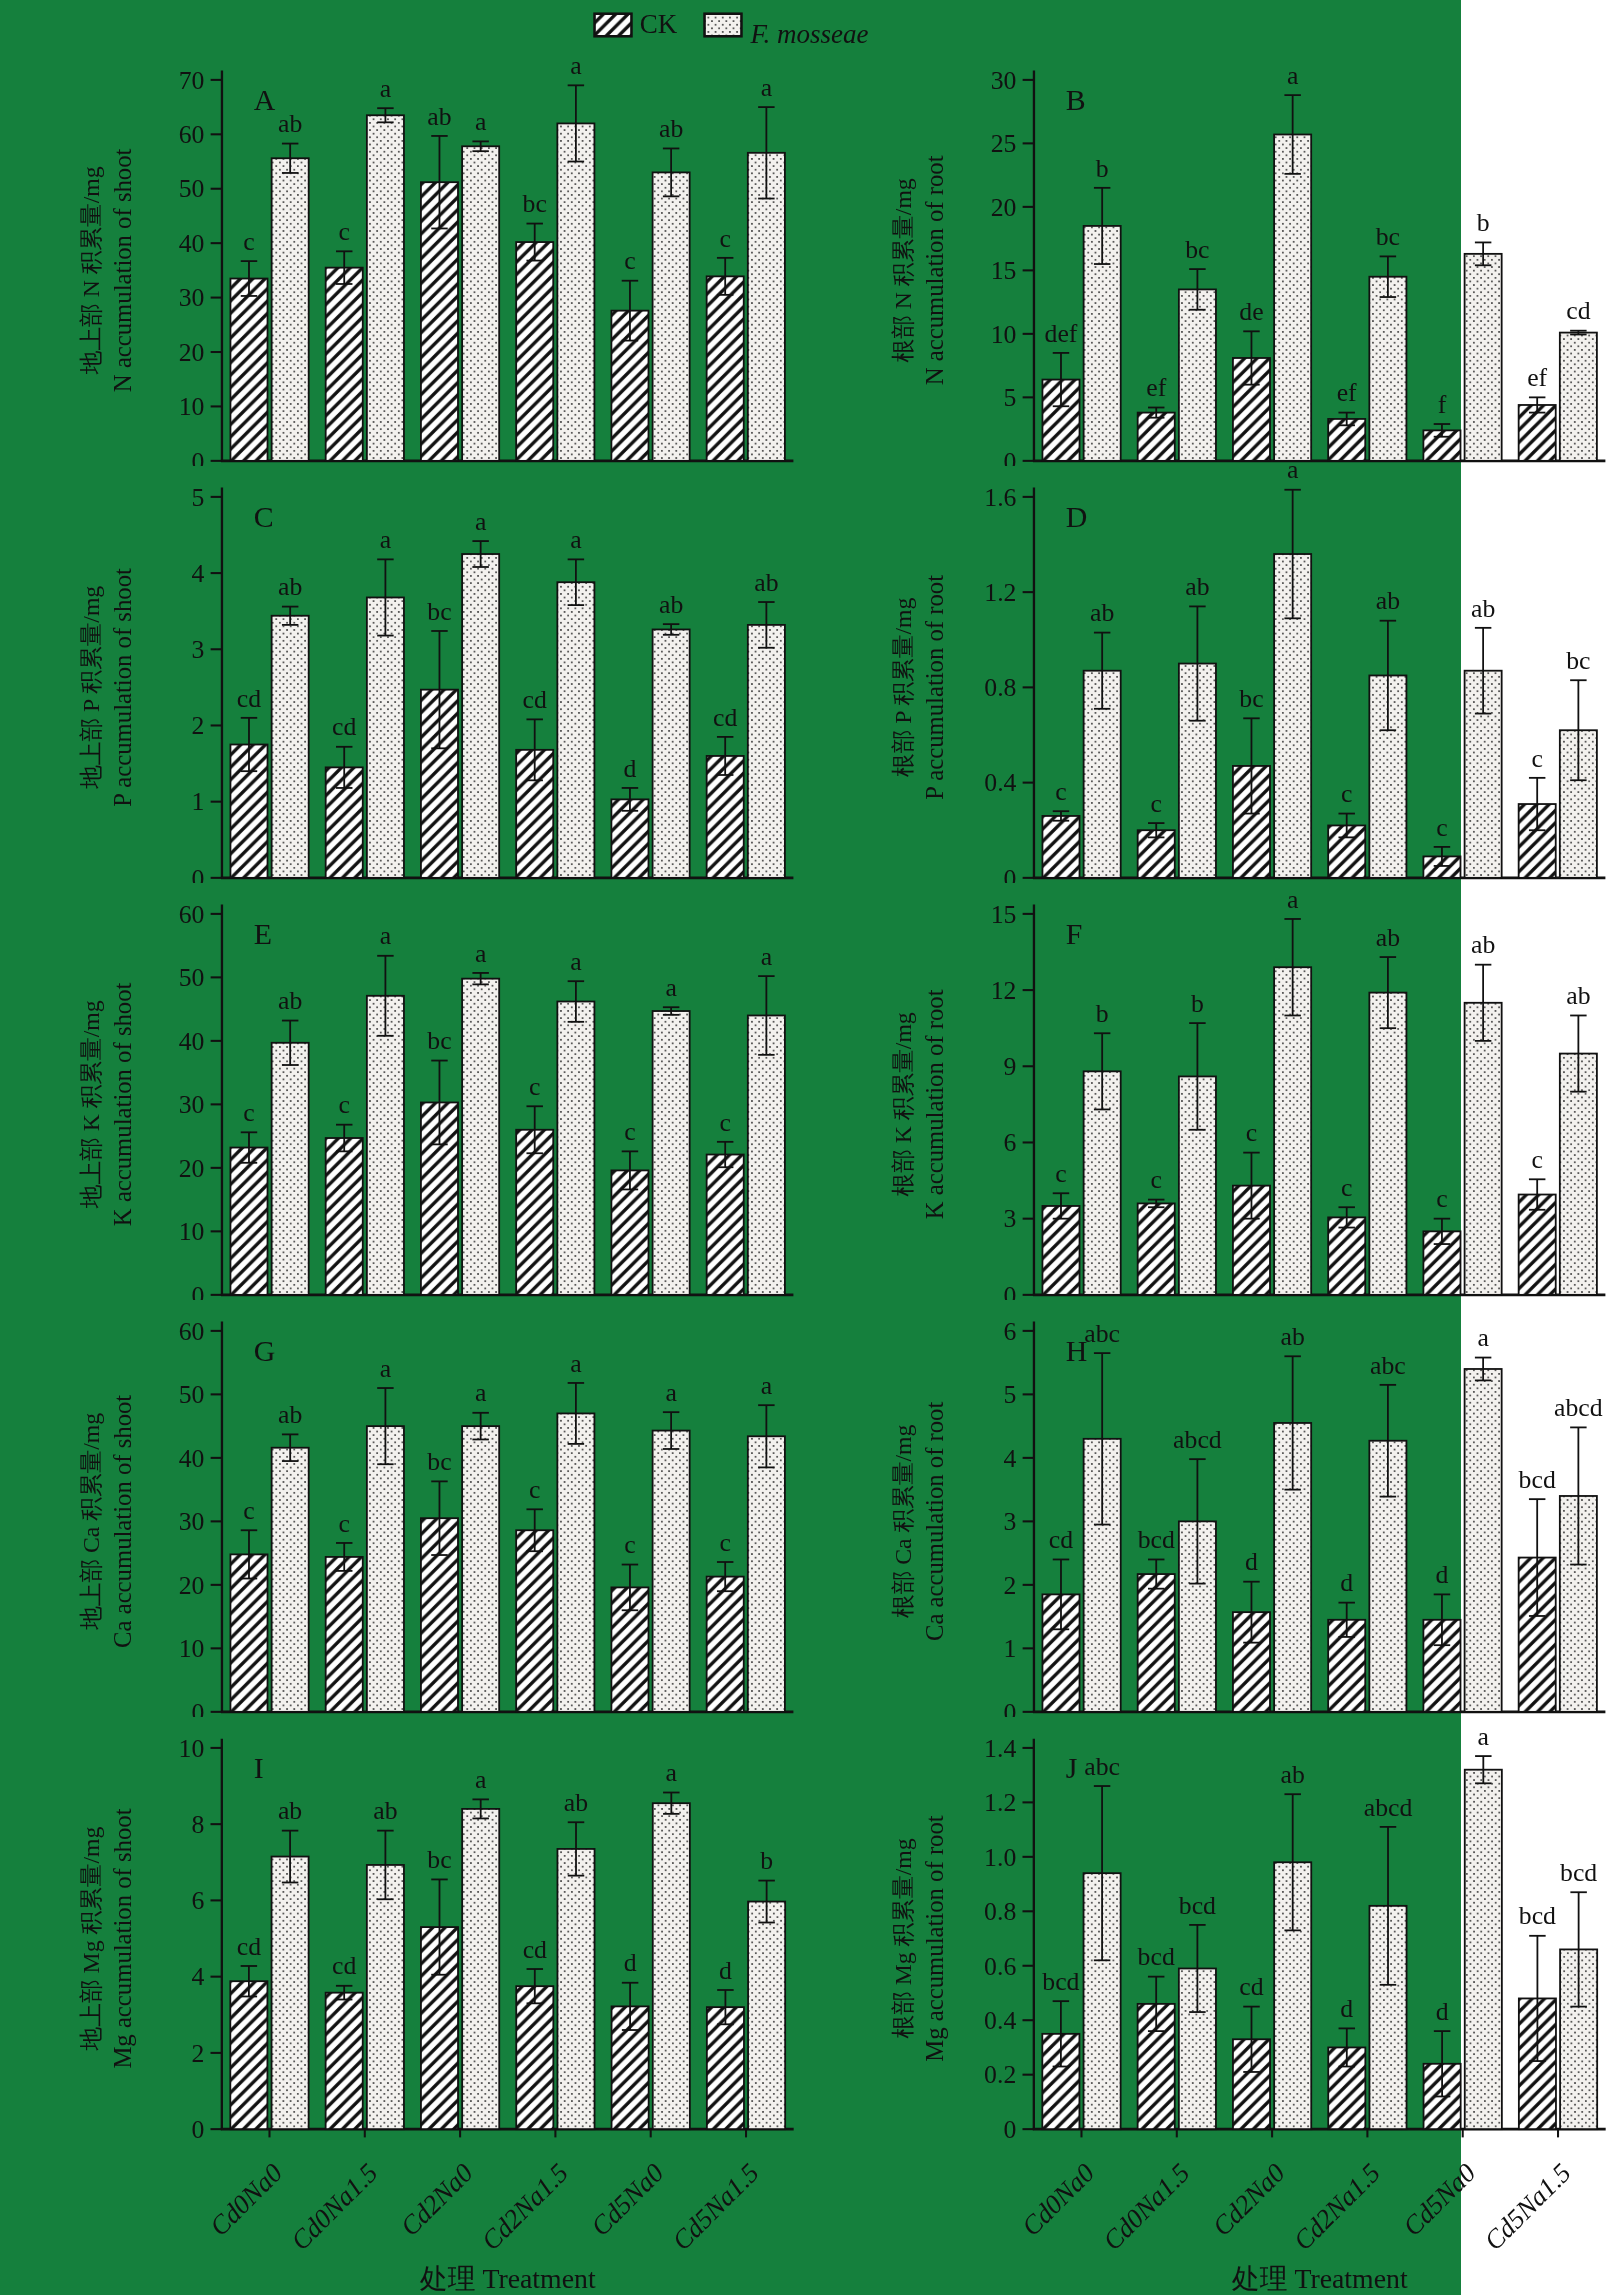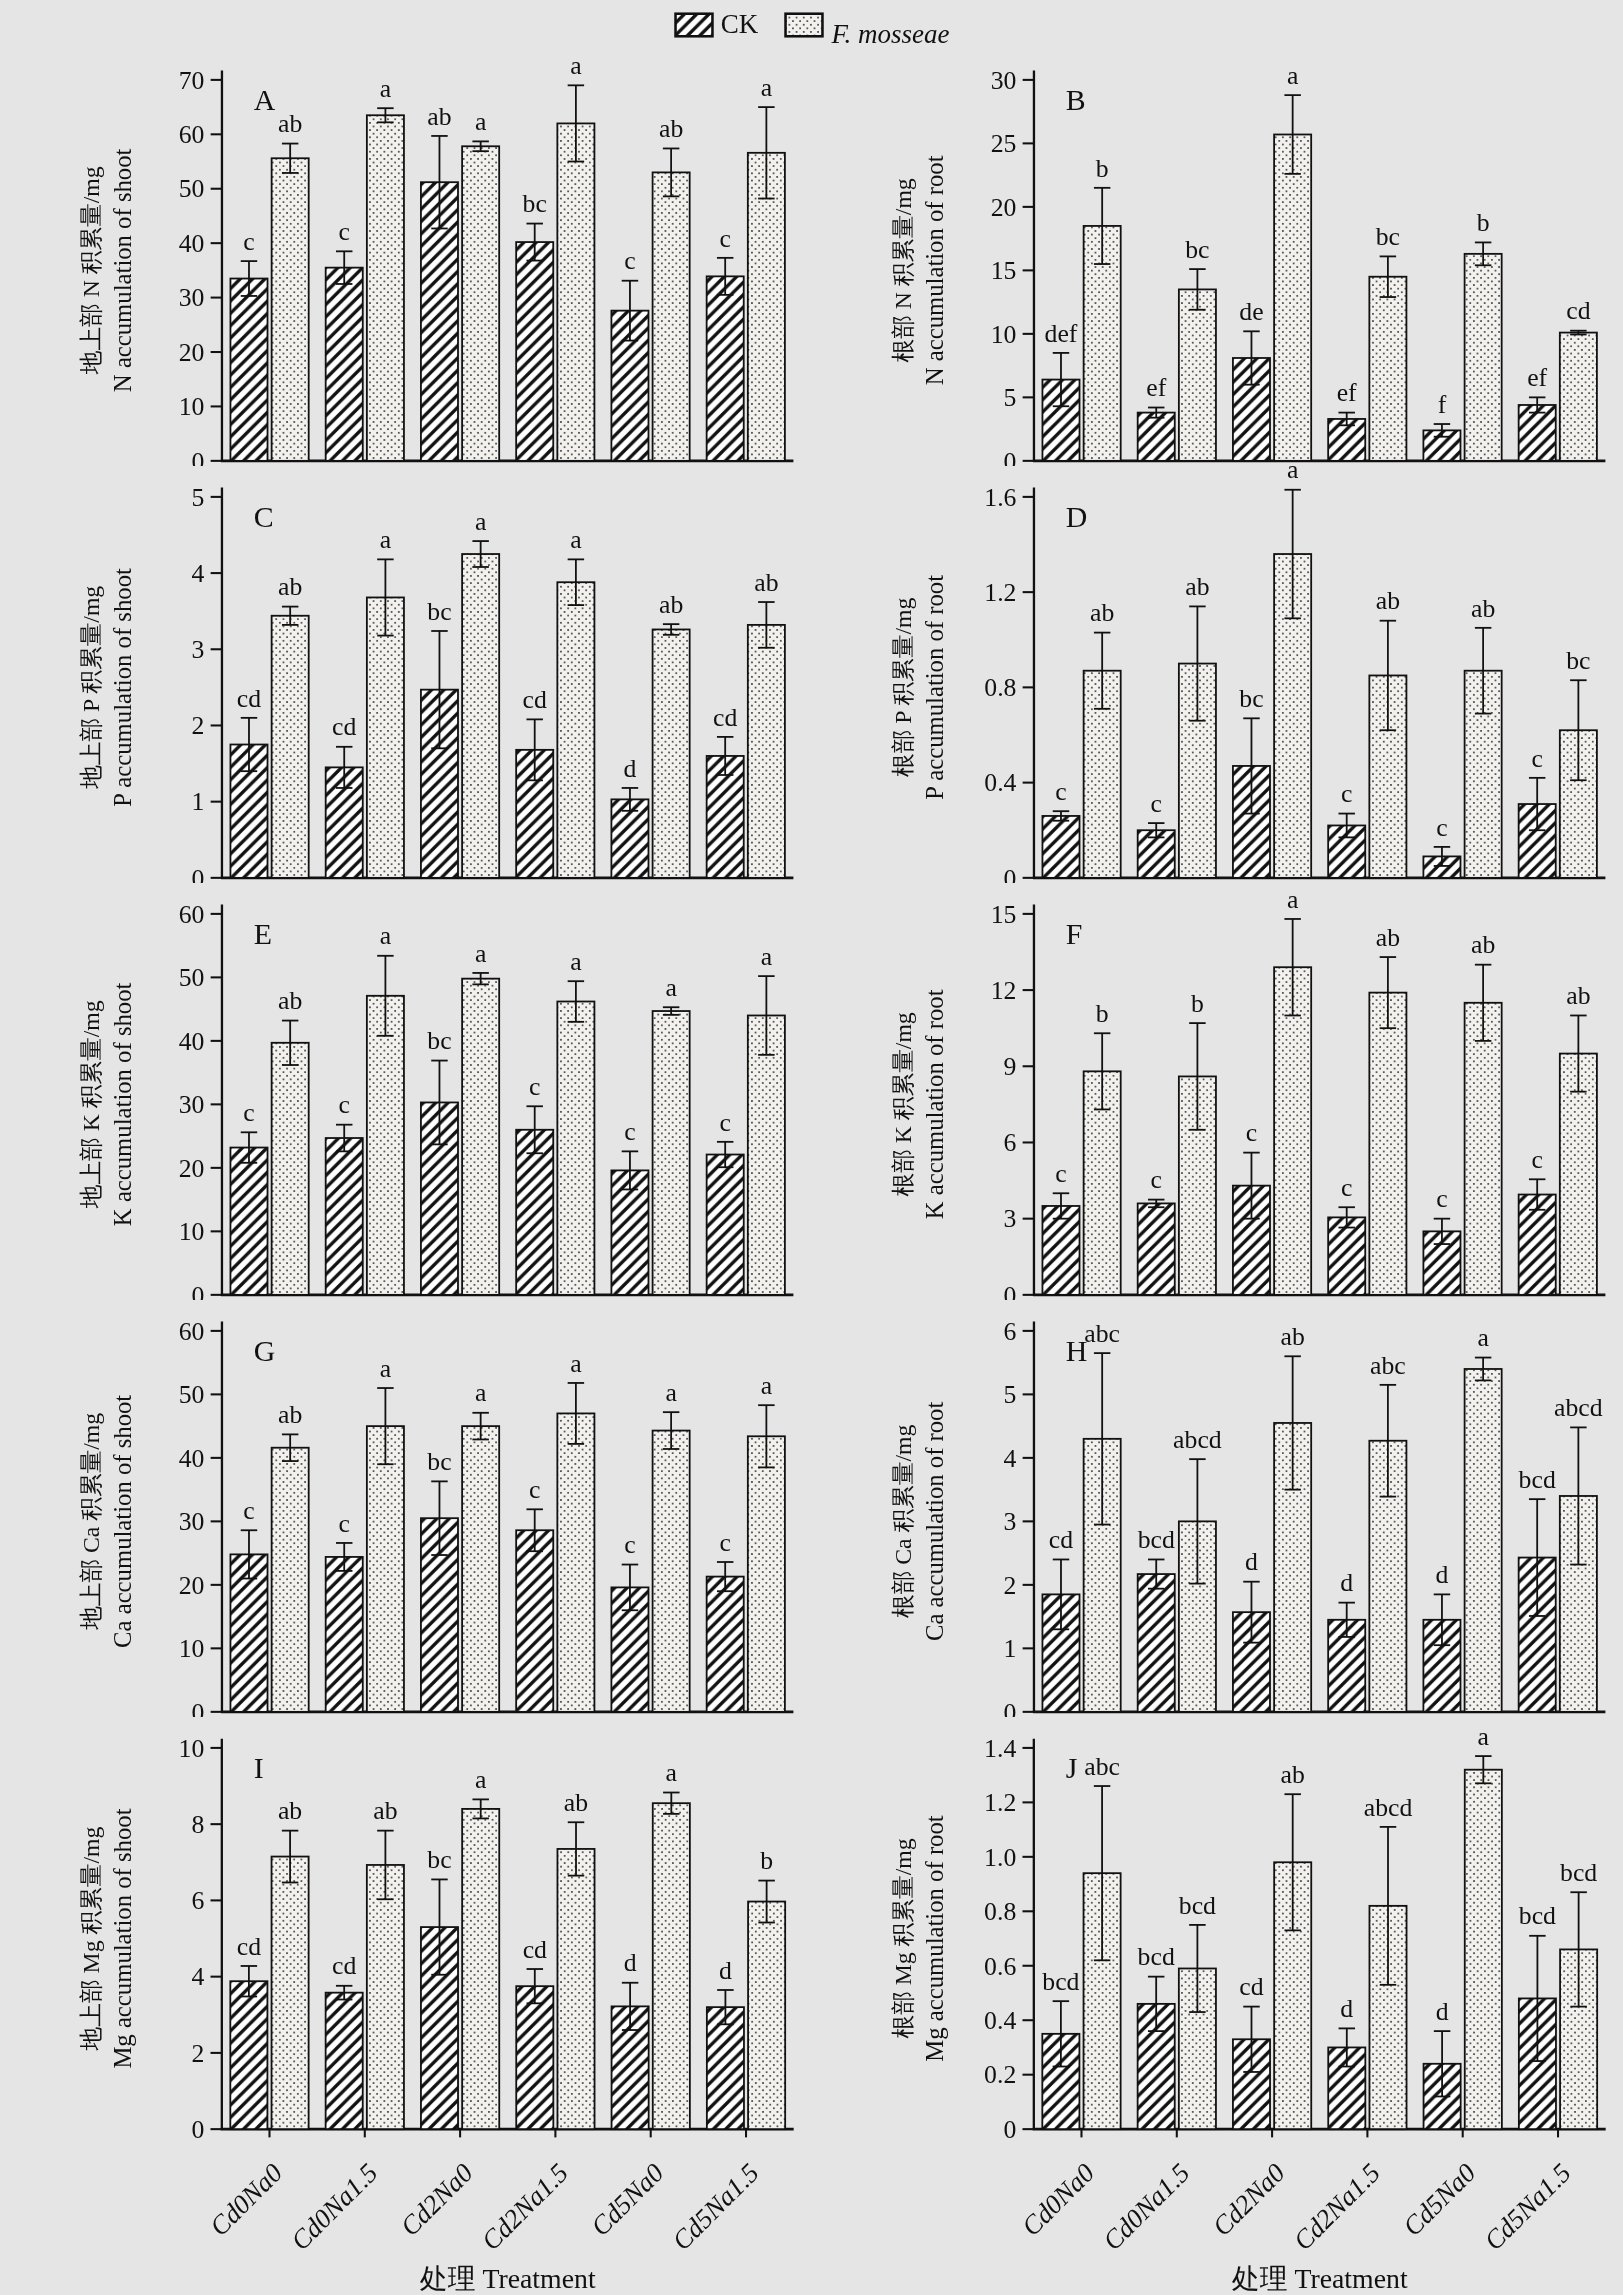--- a/index.html
+++ b/index.html
@@ -1,18 +1,18 @@
 <!DOCTYPE html>
 <html style="font-size:8.2px"><head>
 <meta charset="utf-8">
 <style>
   html,body{margin:0;padding:0;background:#ffffff;}
   body{width:1623px;height:2295px;overflow:hidden;
        font-family:"Liberation Serif","DejaVu Serif",serif;color:#111;}
-  .page{width:1623px;height:2295px;position:relative;background:#e5e5e5;}
+  .page{width:1461px;height:2295px;position:relative;background:#15803d;}
   .legend{height:49px;display:flex;align-items:center;justify-content:center;gap:26px;}
   .legend-item{display:flex;align-items:center;gap:7.2px;}
   .legend-label{font-size:27px;color:#111;}
   .legend-label.italic{font-style:italic;margin-top:20px;}
   .grid{display:grid;grid-template-columns:812px 812px;}
   .hiddefs{position:absolute;width:0;height:0;}
   svg text{fill:#111;}
 </style>
 </head>
 <body>

